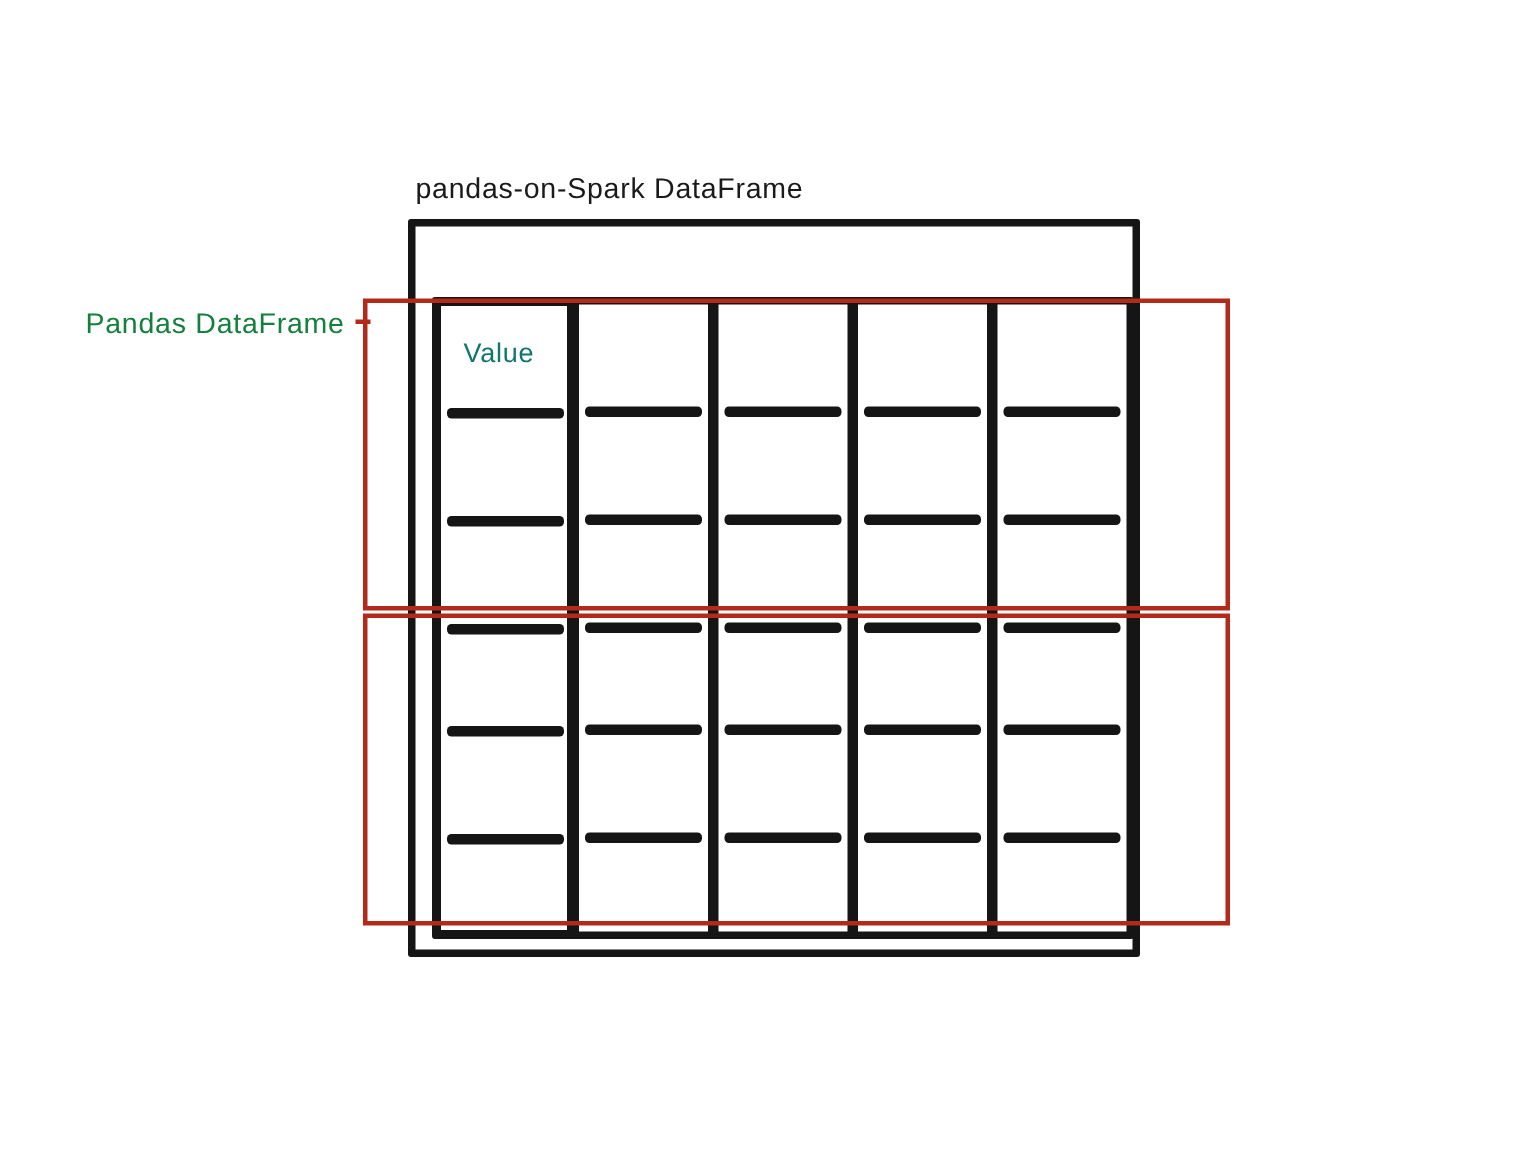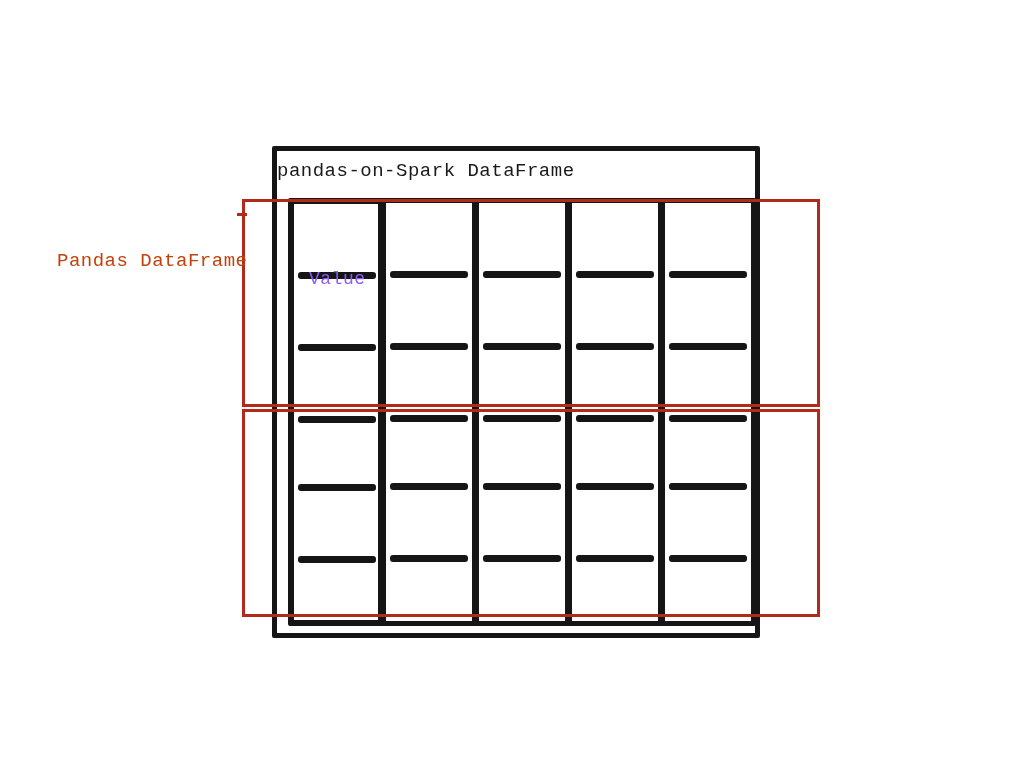--- a/index.html
+++ b/index.html
@@ -13,34 +13,33 @@
     height: 768px;
     background: #ffffff;
     overflow: hidden;
     font-family: "DejaVu Sans", sans-serif;
   }
 
   
   .label {
     position: absolute;
     white-space: nowrap;
-    font-family: Liberation Mono, monospace;
+    font-family: Liberation Sans, sans-serif;
     letter-spacing: 0.5px;
-    margin-top: 44px;
   }
   .label-dark {
     color: #1a1a1a;
     font-size: 19px;
   }
   .label-red {
-    color: #c2410c;
+    color: #15803d;
     font-size: 19px;
   }
   .label-cell {
-    color: #8b5cf6;
+    color: #0f766e;
     font-size: 18px;
   }
 
   #title-df   { left: 277px; top: 116px; }
   #title-ser  { left: 292px; top: 170px; }
   #title-pdf  { left: 57px;  top: 206px; }
   #cell-value { left: 309px; top: 225px; }
 
   
   .outer-box {

